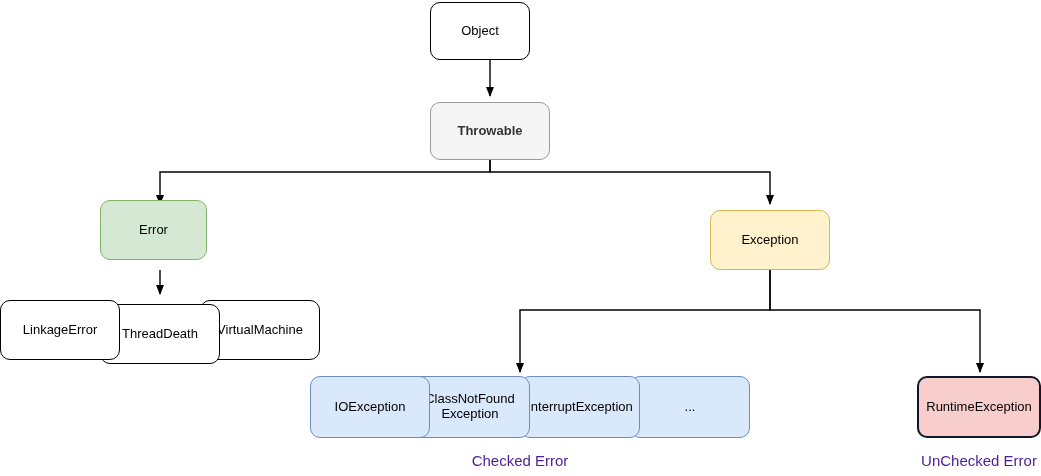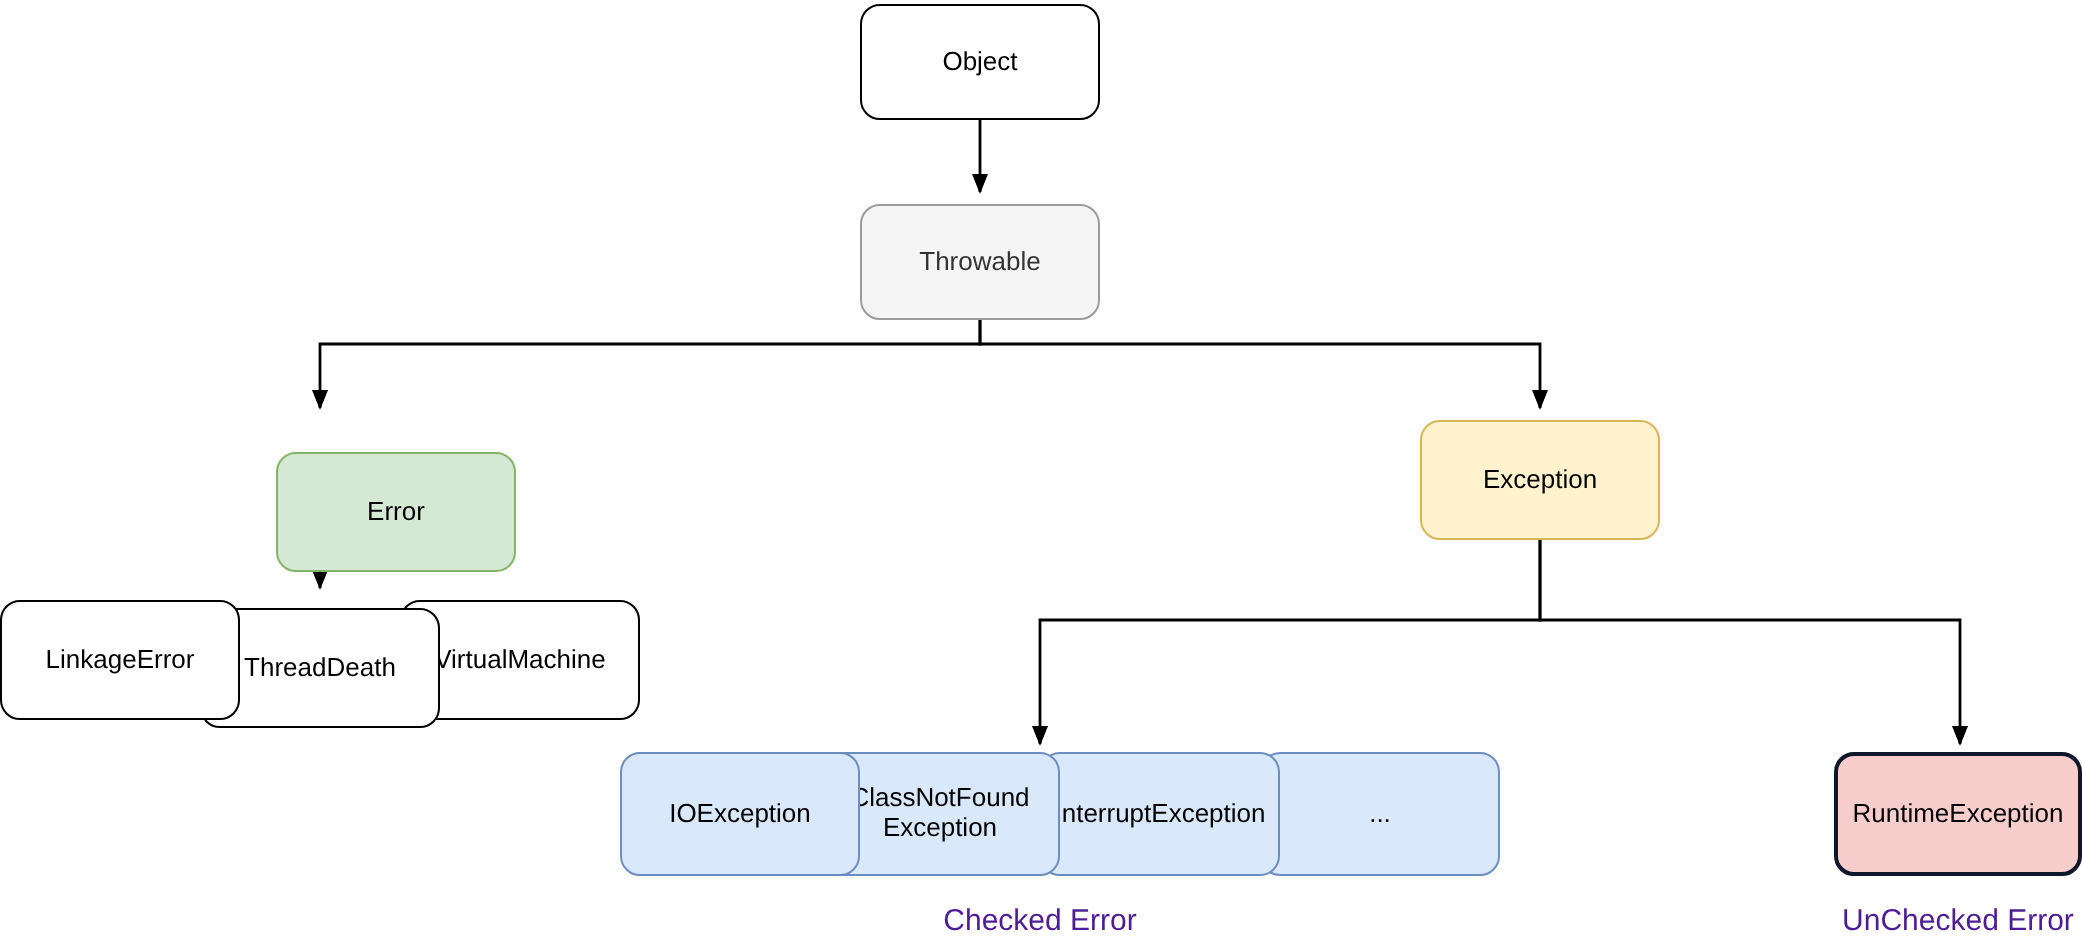--- a/index.html
+++ b/index.html
@@ -39,20 +39,21 @@
     white-space: pre-line;
   }
   .node-plain {
     background: #ffffff;
     border: 1px solid #000000;
   }
   .node-gray {
     background: #f5f5f5;
     border: 1px solid #9a9a9a;
     color: #333333;
+    font-weight: bold;
   }
   .node-green {
     background: #d5e8d4;
     border: 1px solid #82b366;
   }
   .node-yellow {
     background: #fff2cc;
     border: 1px solid #d6b656;
   }
   .node-blue {
@@ -89,29 +90,29 @@
 
     <path d="M490,160 L490,172 L770,172 L770,204" fill="none" stroke="#000000" stroke-width="1.4" marker-end="url(#arrowhead)"></path>
 
     <path d="M160,270 L160,294" fill="none" stroke="#000000" stroke-width="1.4" marker-end="url(#arrowhead)"></path>
 
     <path d="M770,270 L770,310 L520,310 L520,372" fill="none" stroke="#000000" stroke-width="1.4" marker-end="url(#arrowhead)"></path>
 
     <path d="M770,270 L770,310 L980,310 L980,372" fill="none" stroke="#000000" stroke-width="1.4" marker-end="url(#arrowhead)"></path>
   </svg>
 
-  <div class="node node-plain" style="left:430px; top:2px; width:120px; height:58px;">
+  <div class="node node-plain" style="left:430px; top:2px; width:100px; height:58px;">
     <span>Object</span>
   </div>
 
   <div class="node node-gray" style="left:430px; top:102px; width:120px; height:58px;">
     <span>Throwable</span>
   </div>
 
-  <div class="node node-green" style="left:100px; top:226px; width:120px; height:60px;margin-left:38px;">
+  <div class="node node-green" style="left:100px; top:200px; width:107px; height:60px;">
     <span>Error</span>
   </div>
 
   <div class="node node-yellow" style="left:710px; top:210px; width:120px; height:60px;">
     <span>Exception</span>
   </div>
 
   <div class="node node-plain" style="left:0px; top:300px; width:120px; height:60px; z-index:3;">
     <span>LinkageError</span>
   </div>

